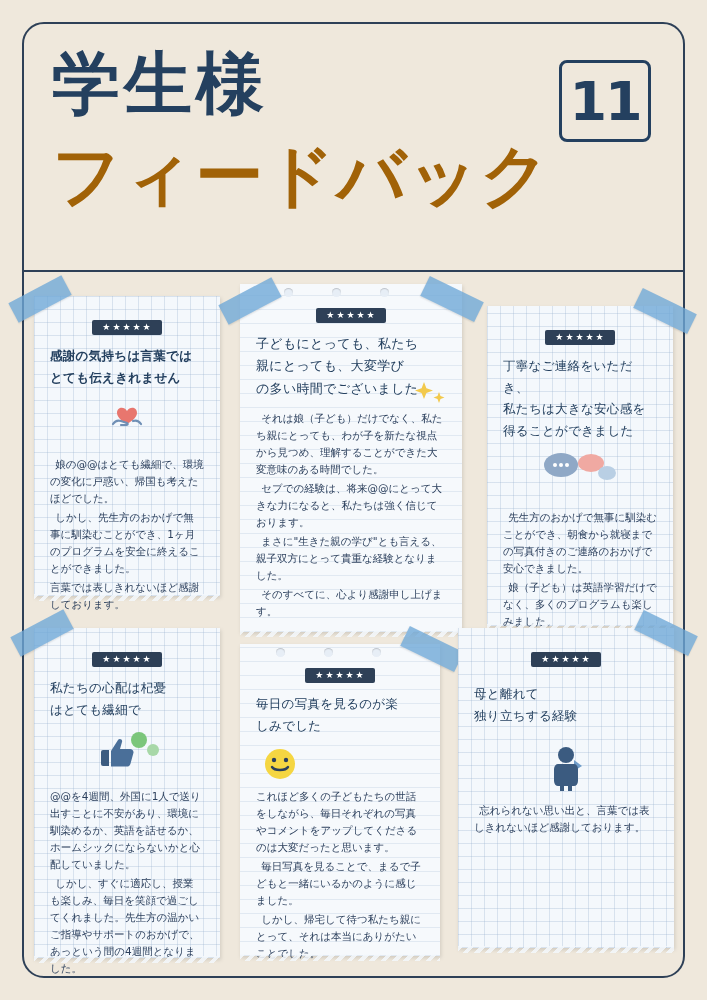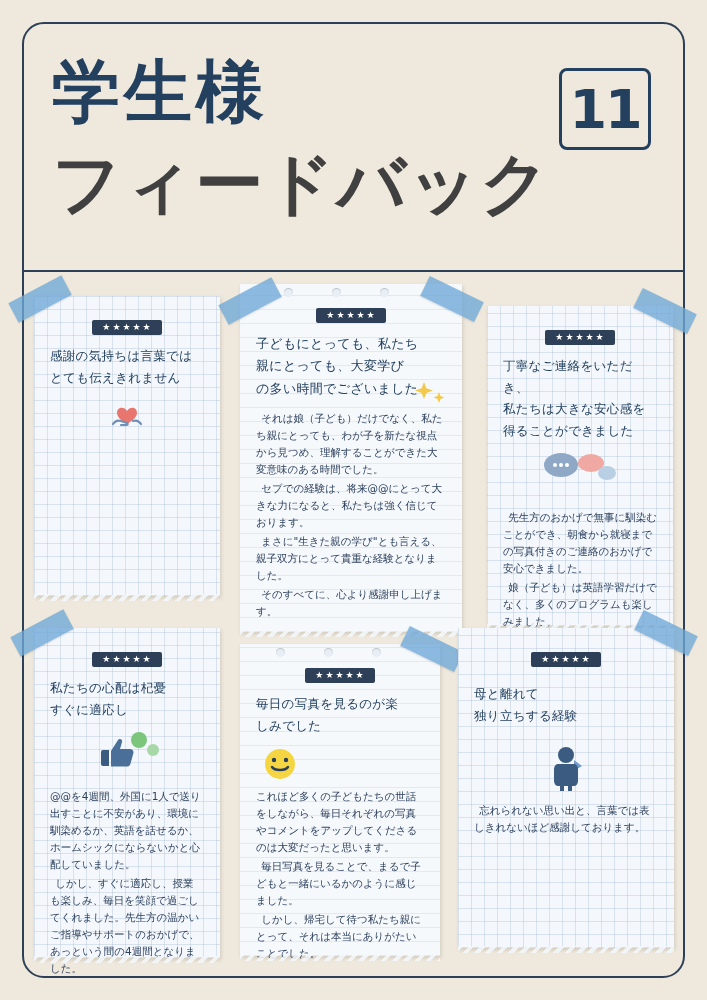--- a/index.html
+++ b/index.html
@@ -21,38 +21,38 @@
     width: 663px; height: 956px;
     border: 2px solid #2e4057;
     border-radius: 22px;
     background: transparent;
     pointer-events: none;
   }
 
   
   .header {
     position: absolute;
-    left: 22px; top: 34px;
+    left: 22px; top: 26px;
     width: 663px; height: 248px;
     padding: 14px 30px 0 30px;
   }
   .title-line1 {
     font-size: 68px;
     font-weight: bold;
     letter-spacing: 4px;
     color: #24405f;
     line-height: 1.05;
     margin-top: 8px;
     font-family: "DejaVu Sans", "Liberation Sans", sans-serif;
   }
   .title-line2 {
     font-size: 68px;
     font-weight: bold;
     letter-spacing: 2px;
-    color: #404040;
+    color: #a16207;
     line-height: 1.15;
     margin-top: 18px;
     white-space: nowrap;
   }
   .issue-badge {
     position: absolute;
     right: 34px; top: 34px;
     width: 92px; height: 82px;
     border: 3px solid #24405f;
     border-radius: 8px;
@@ -172,28 +172,33 @@
 </div>
 <div class="header-rule"></div>
 
 <div class="board">
 
   <div class="note" id="note-a">
     <div class="tape l" style="left:-24px; top:-8px;"></div>
     <div class="stars-wrap center">
       <span class="stars">★★★★★</span>
     </div>
-    <div class="note-head" style="white-space:pre-line;">感謝の気持ちは言葉では
+    <div class="note-head" style="white-space:pre-line;font-weight:bold;">感謝の気持ちは言葉では
 とても伝えきれません</div>
     <div class="icon-row">
       <svg width="44" height="40" viewBox="0 0 44 40">
         <path d="M22 13c-3-5-10-4-10 2 0 5 7 9 10 11 3-2 10-6 10-11 0-6-7-7-10-2z" fill="#e8766e"></path>
         <path d="M8 26c2-3 5-4 8-3l6 2c1 .4 1 2-.4 2H16" stroke="#6f8fb5" stroke-width="2.2" fill="none" stroke-linecap="round"></path>
         <path d="M36 26c-2-3-5-4-8-3" stroke="#6f8fb5" stroke-width="2.2" fill="none" stroke-linecap="round"></path>
       </svg>
+    </div>
+    <div class="note-body">
+      <p class="ind">娘の@@はとても繊細で、環境の変化に戸惑い、帰国も考えたほどでした。</p>
+      <p class="ind">しかし、先生方のおかげで無事に馴染むことができ、1ヶ月のプログラムを安全に終えることができました。</p>
+      <p>言葉では表しきれないほど感謝しております。</p>
     </div>
   </div>
 
   <div class="note plain" id="note-b">
     <div class="tape l" style="left:-20px; top:6px;"></div>
     <div class="tape r" style="right:-20px; top:4px;"></div>
     <div class="punch" style="left:44px; top:4px;"></div>
     <div class="punch" style="left:92px; top:4px;"></div>
     <div class="punch" style="left:140px; top:4px;"></div>
     <div class="stars-wrap center">
@@ -240,21 +245,21 @@
       <p class="ind">子どもたちへの温かいご配慮に、心より感謝しております</p>
     </div>
   </div>
 
   <div class="note" id="note-d">
     <div class="tape l" style="left:-22px; top:-6px;"></div>
     <div class="stars-wrap center">
       <span class="stars">★★★★★</span>
     </div>
     <div class="note-head" style="white-space:pre-line;">私たちの心配は杞憂
-すぐに適応し</div>
+はとても繊細で</div>
     <div class="icon-row">
       <svg width="72" height="42" viewBox="0 0 72 42">
         <circle cx="48" cy="10" r="8" fill="#7bc67b"></circle>
         <circle cx="62" cy="20" r="6" fill="#a8d8a8"></circle>
         <path d="M12 20h6v16h-6a2 2 0 0 1-2-2V22a2 2 0 0 1 2-2z" fill="#3b5b80"></path>
         <path d="M20 21l7-11c1-2 5-1 4 2l-2 7h10c2.4 0 4 2 3.4 4l-3 11c-.4 1.6-2 2.6-3.6 2.6H20z" fill="#4a6f99"></path>
       </svg>
     </div>
     <div class="note-body">
       <p>@@を4週間、外国に1人で送り出すことに不安があり、環境に馴染めるか、英語を話せるか、ホームシックにならないかと心配していました。</p>

